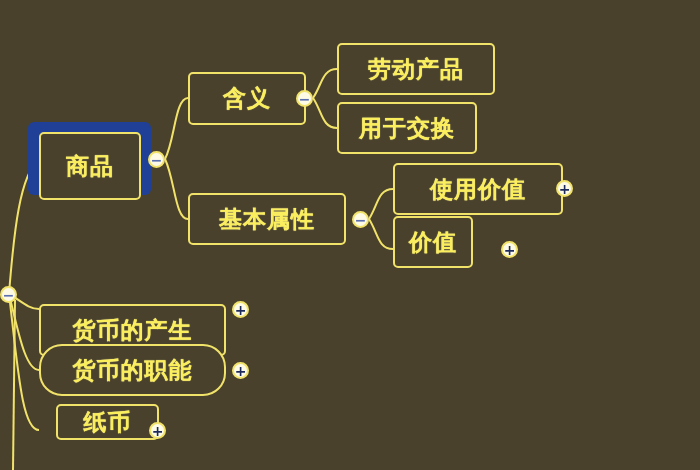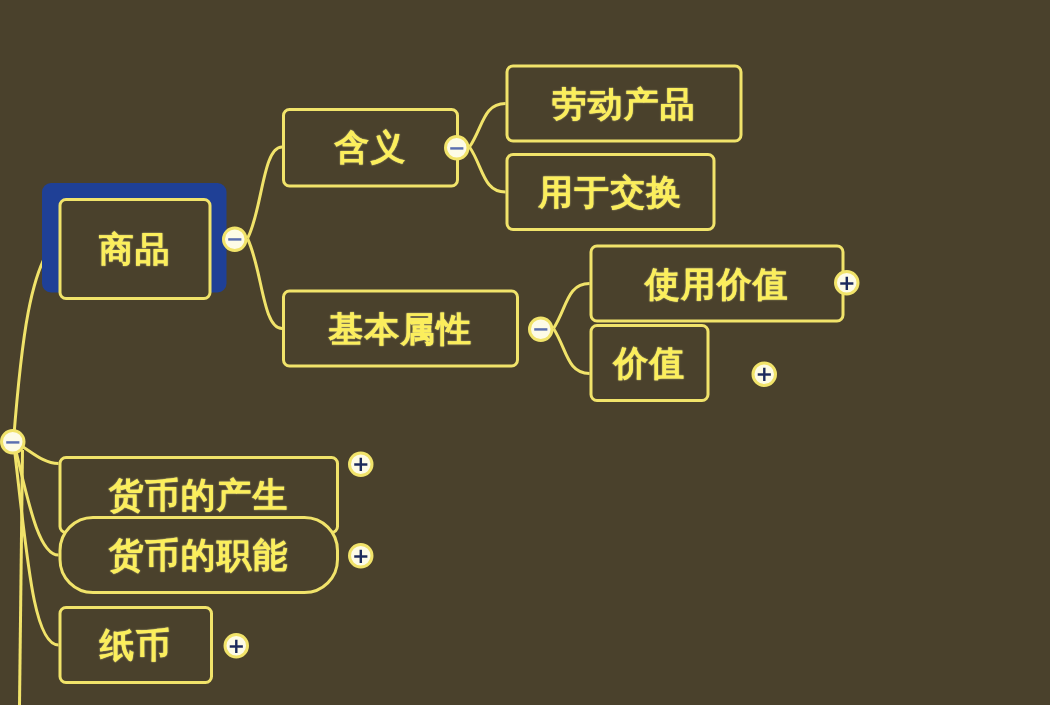--- a/index.html
+++ b/index.html
@@ -78,16 +78,16 @@
 <div class="node" style="left:39px;top:283px;width:187px;height:52px;margin-top:21px;">
     <span>货币的产生</span>
   </div>
 <div class="tog" style="left:232px;top:301px;">+</div>
 
 <div class="node" style="left:39px;top:344px;width:187px;height:52px;border-radius:23px;">
     <span>货币的职能</span>
   </div>
 <div class="tog" style="left:232px;top:362px;">+</div>
 
-<div class="node" style="left:39px;top:404px;width:103px;height:52px;">
+<div class="node" style="left:56px;top:404px;width:103px;height:36px;">
     <span>纸币</span>
   </div>
 <div class="tog" style="left:149px;top:422px;">+</div>
 
 </body></html>

